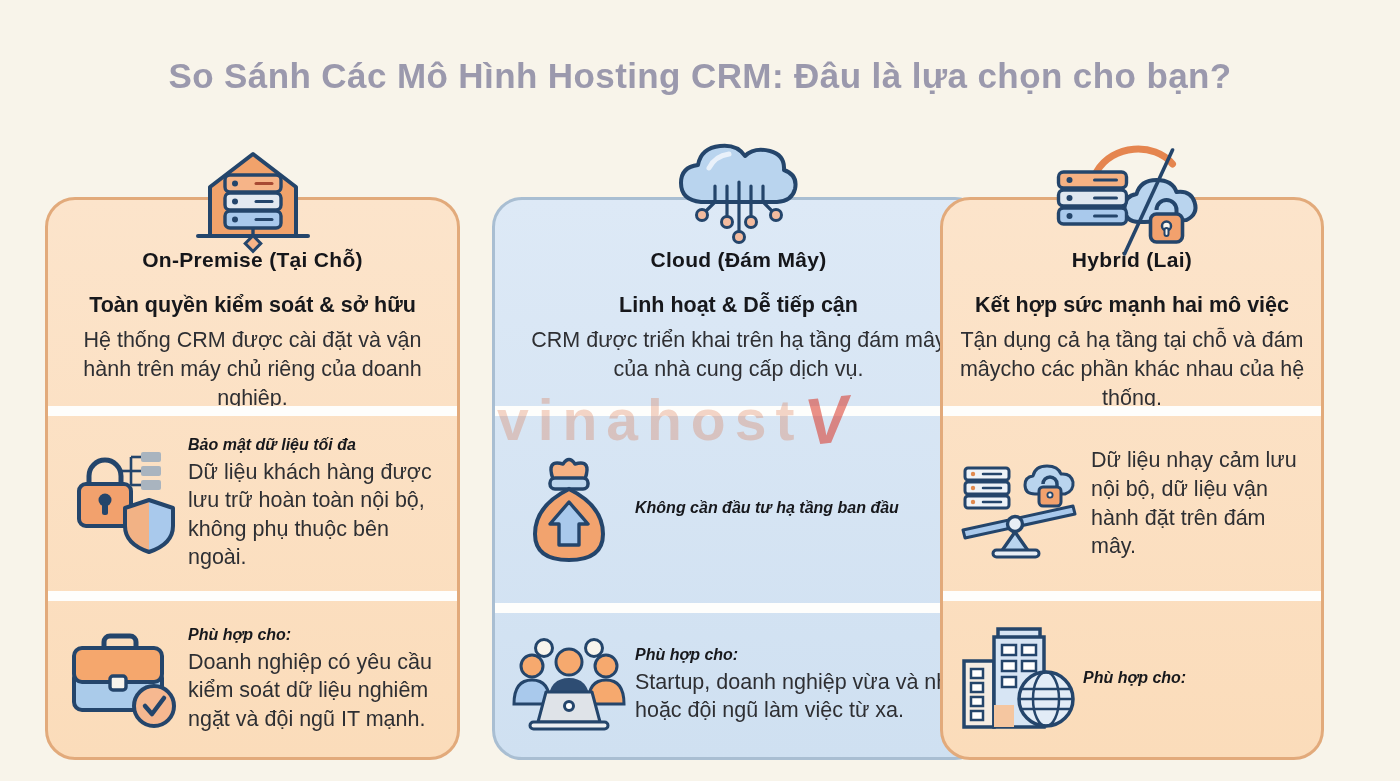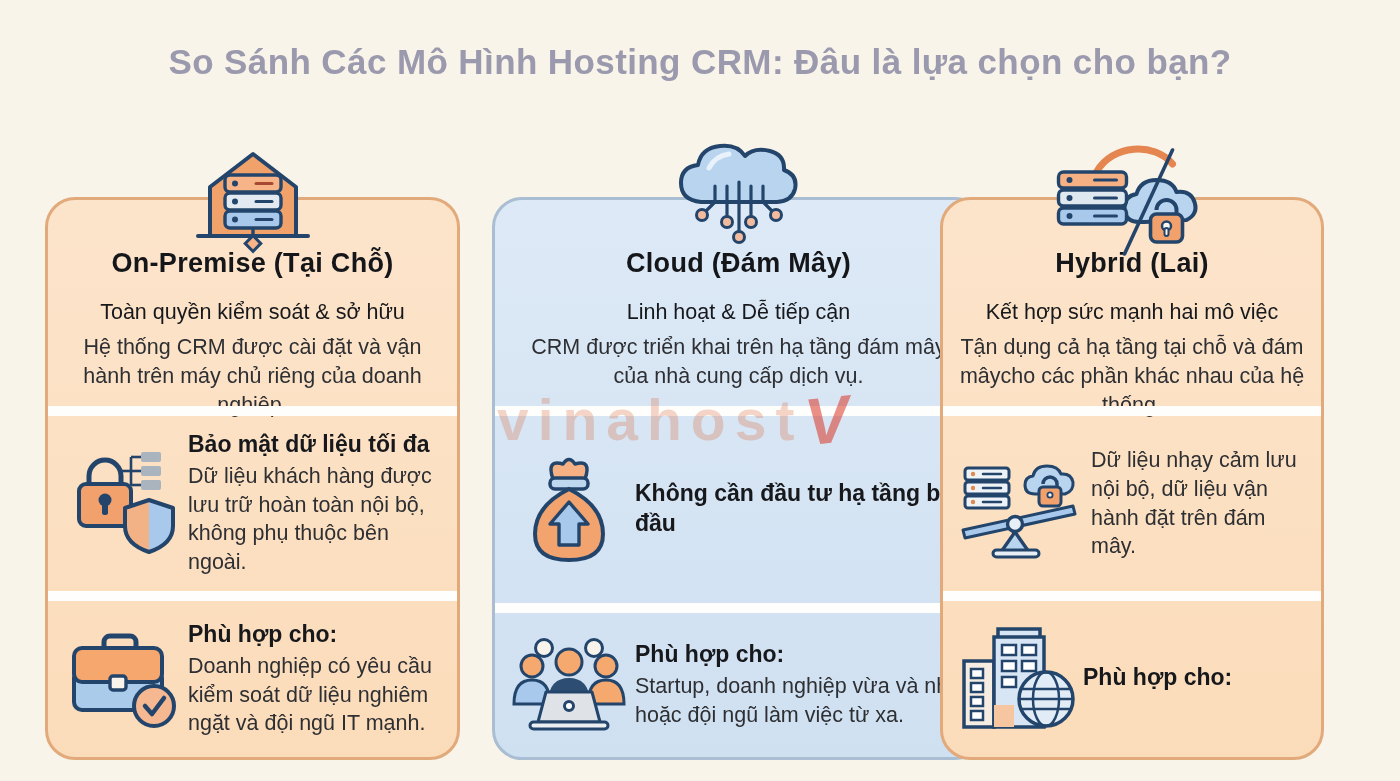--- a/index.html
+++ b/index.html
@@ -2,52 +2,52 @@
 <html><head>
 <meta charset="utf-8">
 <style>
   html,body{margin:0;padding:0;}
   body{
     width:1400px;height:781px;position:relative;overflow:hidden;
     background:#f8f4ea;
     font-family:"Liberation Sans", sans-serif;
   }
   .page-title{
-    position:absolute;top:42px;left:0;width:100%;margin:0;
+    position:absolute;top:56px;left:0;width:100%;margin:0;
     text-align:center;font-size:35px;font-weight:bold;color:#9b99ad;
     letter-spacing:0.4px;
   }
   .card{
     position:absolute;top:197px;height:563px;box-sizing:border-box;
     border-radius:30px;display:flex;flex-direction:column;
   }
   .card.orange{background:linear-gradient(180deg,#fce4cb 0%,#fbdcba 100%);border:3px solid #e2aa7b;}
   .card.blue{background:linear-gradient(180deg,#dde9f6 0%,#cfe0f1 100%);border:3px solid #a9bed2;}
   #card-onprem{left:45px;width:415px;}
   #card-cloud{left:492px;width:493px;}
   #card-hybrid{left:940px;width:384px;}
   .hero{position:absolute;left:50%;transform:translateX(-50%);}
   #card-onprem .hero{top:-58px;}
   #card-cloud .hero{top:-64px;}
   #card-hybrid .hero{top:-58px;}
   .card-title{
-    margin:48px 0 0;text-align:center;font-size:27px;font-weight:bold;
+    margin:48px 0 0;text-align:center;font-size:21px;font-weight:bold;
     color:#15161a;letter-spacing:0.3px;
   }
   .sec1{height:206px;box-sizing:border-box;text-align:center;padding:0 8px;}
-  .sec1 .h{margin:21px 0 2px;font-size:21.5px;font-weight:normal;color:#17181c;}
+  .sec1 .h{margin:21px 0 2px;font-size:21.5px;font-weight:bold;color:#17181c;}
   .sec1 .b{margin:8px;font-size:21.5px;color:#2e2f33;line-height:1.34;}
   .divider{height:10px;background:#fefefc;flex:0 0 10px;}
   .row{display:flex;align-items:center;padding:0 6px 0 14px;box-sizing:border-box;}
   .sec2{height:175px;flex:0 0 175px;}
   .card.blue .sec2{height:187px;flex:0 0 187px;}
   .sec3{flex:1;}
   .row .icon{flex:0 0 120px;display:flex;justify-content:center;align-items:center;}
   .row .txt{flex:1;padding-left:6px;padding-right:2px;text-align:left;}
-  .row .h{margin:0 0 2px;font-size:23px;font-weight:bold;color:#17181c;line-height:1.3;}
+  .row .h{margin:0 0 2px;font-size:16px;font-weight:bold;color:#17181c;line-height:1.3;font-style:italic;}
   .row .b{margin:0;font-size:21.5px;color:#2e2f33;line-height:1.33;}
   .watermark{
     position:absolute;top:382px;left:497px;z-index:6;display:flex;align-items:center;
     pointer-events:none;
   }
   .wm-text{font-size:57px;font-weight:bold;color:rgba(215,104,58,0.28);letter-spacing:9px;}
   .wm-logo{font-size:66px;font-weight:bold;font-style:italic;color:rgba(217,52,38,0.55);
     margin-left:2px;transform:rotate(-6deg);}
 </style>
 </head>

